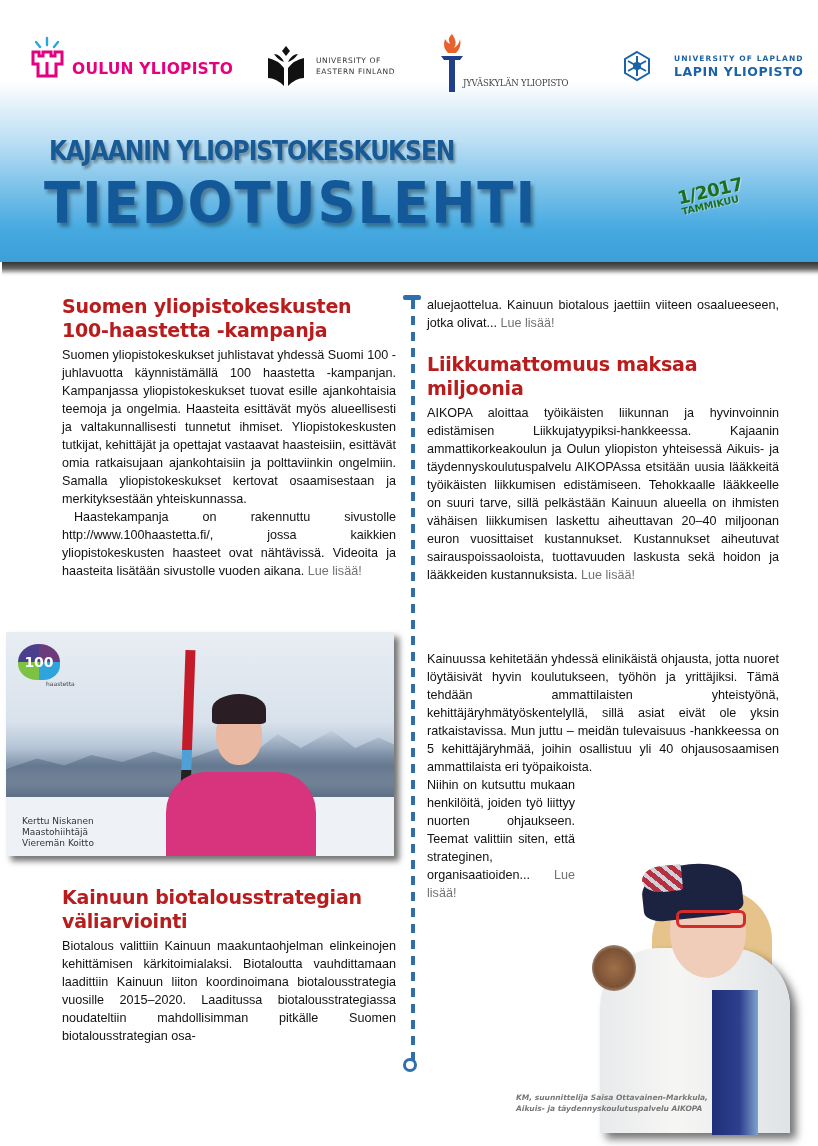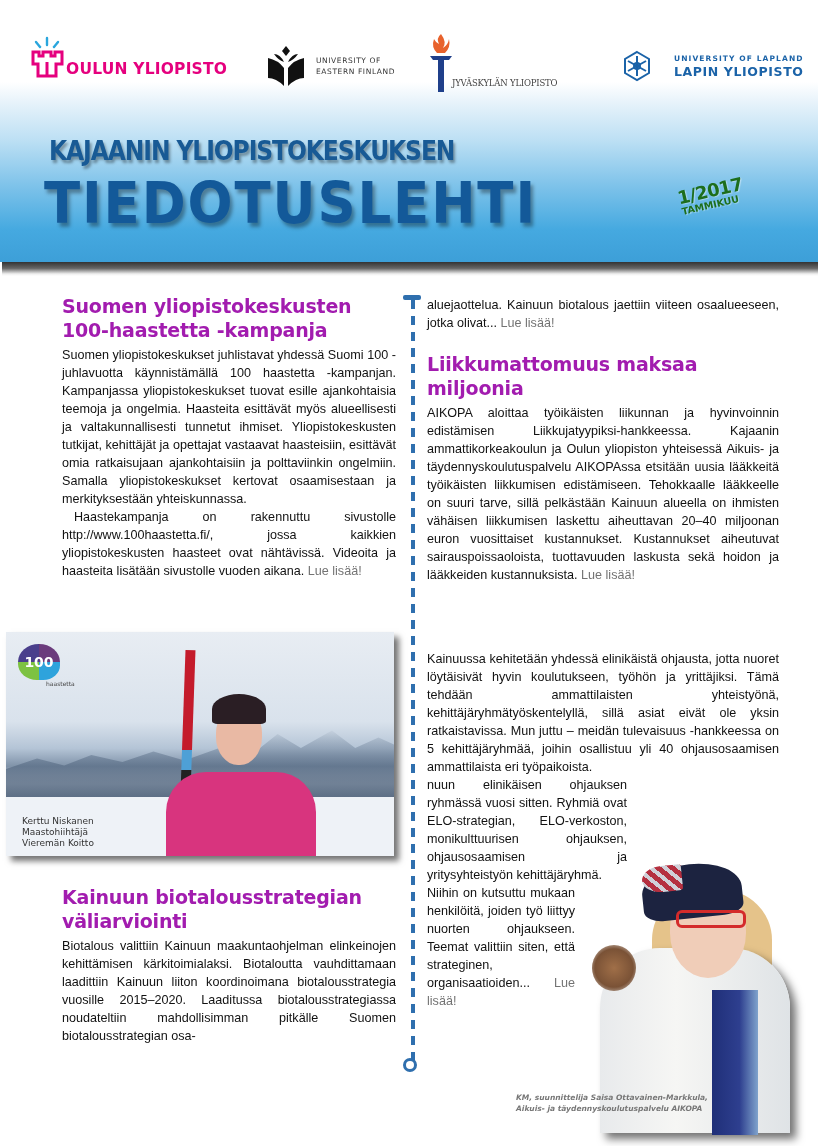--- a/index.html
+++ b/index.html
@@ -12,24 +12,24 @@
     background: linear-gradient(to bottom, #ffffff 0px, #ffffff 82px, #e4f1fa 105px, #bde0f4 140px, #7fc3ea 185px, #45a9e0 230px, #3d9fd8 262px);
   }
   .banner-shadow {
     position: absolute; left: 2px; top: 262px; width: 816px; height: 14px;
     background: linear-gradient(to bottom, #333 0%, #666 45%, rgba(200,200,200,0.3) 85%, rgba(255,255,255,0) 100%);
   }
 
   
   .logo { position: absolute; display: flex; align-items: center; }
   .logo-oulu { left: 30px; top: 36px; }
-  .logo-oulu .oulu-text { color: #e5007e; font-weight: bold; font-size: 15.5px; letter-spacing: 0.2px; margin-top: 20px; font-family: "DejaVu Sans", sans-serif; }
+  .logo-oulu .oulu-text { color: #e5007e; font-weight: bold; font-size: 15.5px; letter-spacing: 0.2px; margin-left: 6px; margin-top: 20px; font-family: "DejaVu Sans", sans-serif; }
   .logo-uef { left: 266px; top: 44px; }
   .logo-uef .uef-text { font-size: 7.5px; color: #333; line-height: 11px; letter-spacing: 0.6px; margin-left: 10px; font-family: "DejaVu Sans", sans-serif; }
-  .logo-jyu { left: 428px; top: 32px; }
+  .logo-jyu { left: 439px; top: 32px; }
   .logo-jyu .jyu-text { font-family: "DejaVu Serif", serif; font-size: 8.5px; color: #444; margin-left: -2px; margin-top: 40px; letter-spacing: -0.2px; }
   .logo-lapin { left: 622px; top: 50px; gap: 16px; }
   .logo-lapin .lapin-text { margin-left: 6px; }
   .lapin-top { font-size: 7.5px; font-weight: bold; letter-spacing: 1.1px; color: #1b63a8; }
   .lapin-bottom { font-size: 12.5px; font-weight: bold; letter-spacing: 0.6px; color: #1b63a8; margin-top: 1px; }
 
   
   .kicker {
     position: absolute; left: 49px; top: 136px;
     font-family: "DejaVu Sans", sans-serif; font-size: 26px; font-weight: bold; letter-spacing: -1.2px;
@@ -42,21 +42,21 @@
   }
   .issue {
     position: absolute; left: 678px; top: 180px; transform: rotate(-13deg);
     color: #1d6e1d; text-align: center; font-family: "DejaVu Sans", sans-serif; text-shadow: 1px 1px 1px rgba(255,255,255,0.4);
   }
   .issue .num { font-size: 18px; font-weight: bold; letter-spacing: -0.5px; }
   .issue .month { font-size: 9.5px; font-weight: bold; margin-top: -2px; margin-left: -6px; }
 
   
   .article-title {
-    font-family: "DejaVu Sans", sans-serif; font-weight: bold; color: #a21caf; font-size: 19px; line-height: 24px; letter-spacing: -0.2px;
+    font-family: "DejaVu Sans", sans-serif; font-weight: bold; color: #b91c1c; font-size: 19px; line-height: 24px; letter-spacing: -0.2px;
   }
   .body-text {
     font-family: "Liberation Sans", sans-serif; font-size: 12.6px; line-height: 18px; text-align: justify; color: #111;
   }
   .body-text p + p { text-indent: 12px; }
   .read-more { color: #737373; cursor: pointer; }
 
   .col-left { position: absolute; left: 62px; width: 334px; }
   .col-right { position: absolute; left: 427px; width: 352px; }
 
@@ -226,21 +226,20 @@
 <div class="col-right" id="a3">
   <h2 class="article-title">Liikkumattomuus maksaa miljoonia</h2>
   <div class="body-text">
     <p><span>AIKOPA aloittaa työikäisten liikunnan ja hyvinvoinnin edistämisen Liikkujatyypiksi-hankkeessa. Kajaanin ammattikorkeakoulun ja Oulun yliopiston yhteisessä Aikuis- ja täydennyskoulutuspalvelu AIKOPAssa etsitään uusia lääkkeitä työikäisten liikkumisen edistämiseen. Tehokkaalle lääkkeelle on suuri tarve, sillä pelkästään Kainuun alueella on ihmisten vähäisen liikkumisen laskettu aiheuttavan 20–40 miljoonan euron vuosittaiset kustannukset. Kustannukset aiheutuvat sairauspoissaoloista, tuottavuuden laskusta sekä hoidon ja lääkkeiden kustannuksista.</span> <a class="read-more">Lue lisää!</a></p>
   </div>
 </div>
 
 <div class="col-right" id="a4">
   <div class="body-text">
     <p>Kainuussa kehitetään yhdessä elinikäistä ohjausta, jotta nuoret löytäisivät hyvin koulutukseen, työhön ja yrittäjiksi. Tämä tehdään ammattilaisten yhteistyönä, kehittäjäryhmätyöskentelyllä, sillä asiat eivät ole yksin ratkaistavissa. Mun juttu – meidän tulevaisuus -hankkeessa on 5 kehittäjäryhmää, joihin osallistuu yli 40 ohjausosaamisen ammattilaista eri työpaikoista.</p>
-    <div class="narrow">nuun elinikäisen ohjauksen ryhmässä vuosi sitten. Ryhmiä ovat ELO-strategian, ELO-verkoston, monikulttuurisen ohjauksen, ohjausosaamisen ja yritysyhteistyön kehittäjäryhmä.</div>
     <div class="narrower"><span>Niihin on kutsuttu mukaan henkilöitä, joiden työ liittyy nuorten ohjaukseen. Teemat valittiin siten, että strateginen, organisaatioiden...</span> <a class="read-more">Lue lisää!</a></div>
   </div>
 </div>
 
 <div class="photo">
   <div class="hair"></div>
   <div class="coat"></div>
   <div class="fur"></div>
   <div class="face"></div>
   <div class="hat"></div>

